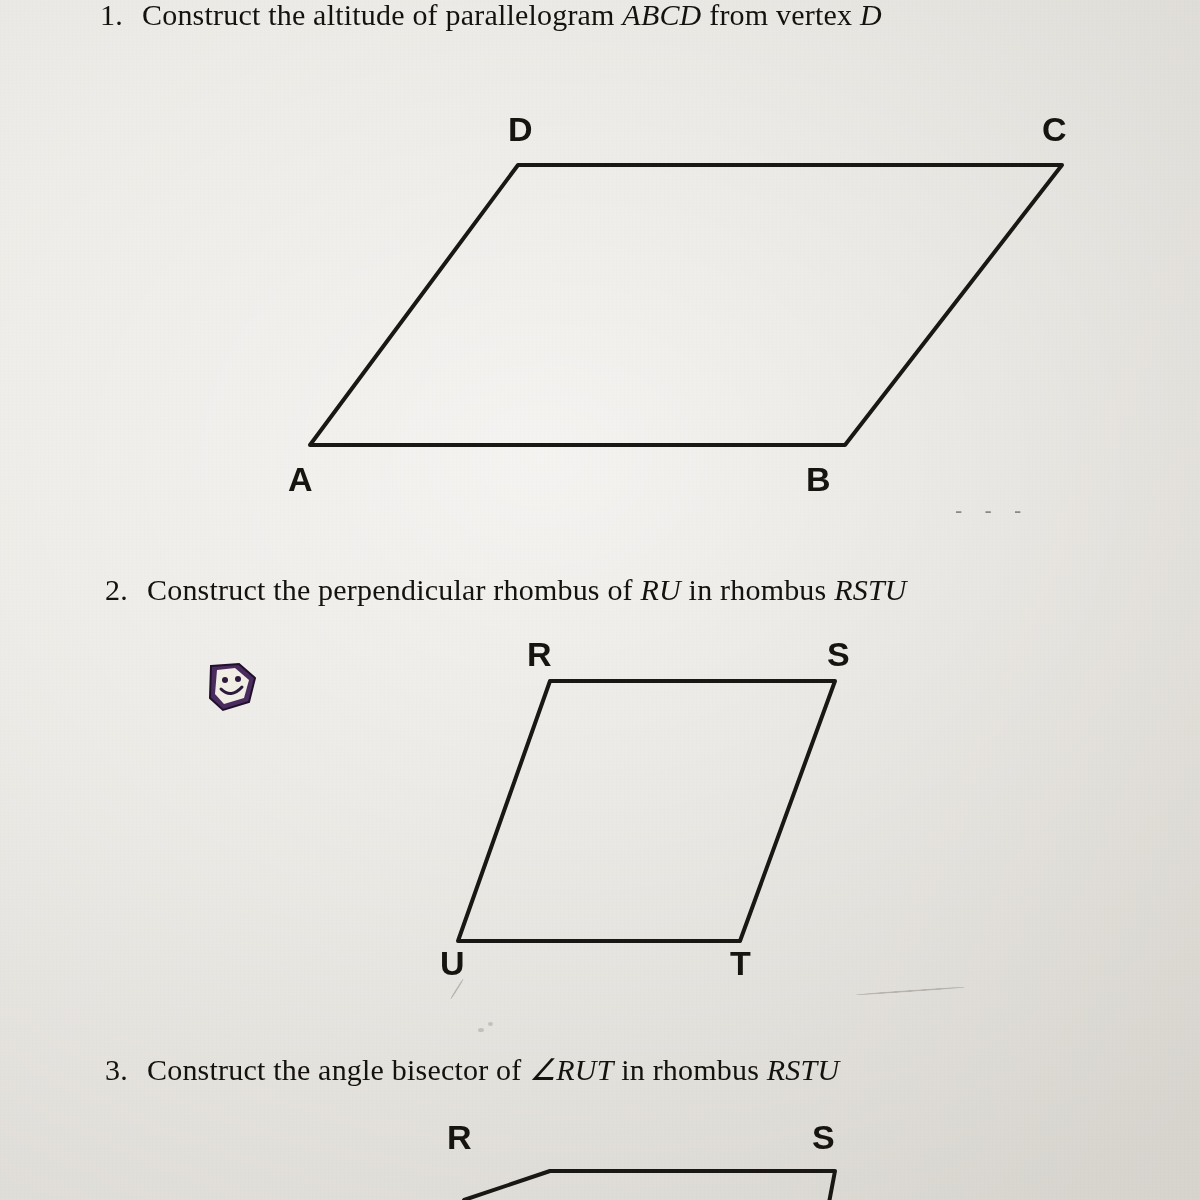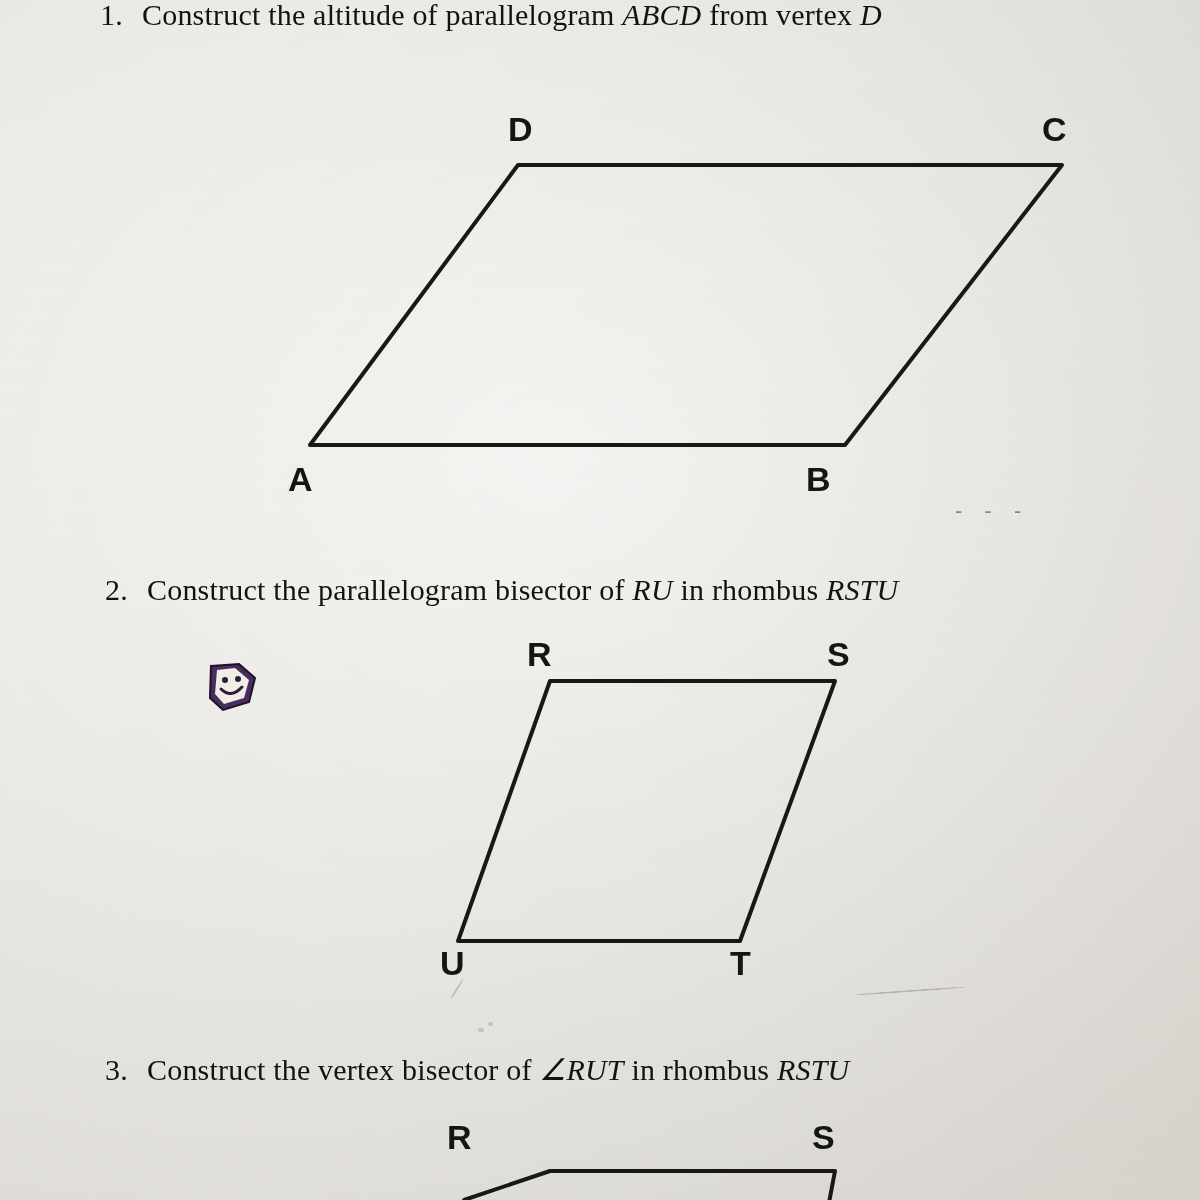--- a/index.html
+++ b/index.html
@@ -123,21 +123,21 @@
   <div class="vlabel" style="left:508px; top:110px;">D</div>
   <div class="vlabel" style="left:1042px; top:110px;">C</div>
   <div class="vlabel" style="left:288px; top:460px;">A</div>
   <div class="vlabel" style="left:806px; top:460px;">B</div>
 
   <div class="dashmark" style="left:955px; top:498px;">- - -</div>
 
   <div class="problem-line" style="left:105px; top:573px;">
     <span class="problem-num">2.</span>
     <span class="problem-text">
-      <span>Construct the parallelogram bisector of </span><i>RU</i><span> in rhombus </span><i>RSTU</i>
+      <span>Construct the perpendicular rhombus of </span><i>RU</i><span> in rhombus </span><i>RSTU</i>
     </span>
   </div>
 
   <div class="sticker" style="left:205px; top:662px;">
     <svg width="56" height="52" viewBox="0 0 56 52">
       <path d="M6,4 L34,2 L50,16 L44,40 L18,48 L5,36 Z" fill="#4a2d5e" stroke="#20102c" stroke-width="2"></path>
       <path d="M12,8 L30,6 L44,18 L39,36 L19,42 L10,32 Z" fill="#f1eee6" stroke="none"></path>
       <circle cx="20" cy="18" r="3" fill="#2d1b3c"></circle>
       <circle cx="33" cy="17" r="3" fill="#2d1b3c"></circle>
       <path d="M16,27 Q26,37 37,25" fill="none" stroke="#2d1b3c" stroke-width="3" stroke-linecap="round"></path>
@@ -155,21 +155,21 @@
   <div class="vlabel" style="left:730px; top:944px;">T</div>
 
   <div class="pencil-line" style="left:445px; top:988px; width:24px; transform:rotate(-58deg);"></div>
   <div class="pencil-line" style="left:855px; top:990px; width:110px; transform:rotate(-4deg);"></div>
   <div class="smudge" style="left:488px; top:1022px; width:5px; height:4px;"></div>
   <div class="smudge" style="left:478px; top:1028px; width:6px; height:4px;"></div>
 
   <div class="problem-line" style="left:105px; top:1052px;">
     <span class="problem-num">3.</span>
     <span class="problem-text">
-      <span>Construct the vertex bisector of </span><i>∠RUT</i><span> in rhombus </span><i>RSTU</i>
+      <span>Construct the angle bisector of </span><i>∠RUT</i><span> in rhombus </span><i>RSTU</i>
     </span>
   </div>
 
   <div class="fig" style="left:450px; top:1168px; width:400px; height:40px;">
     <svg width="400" height="40" viewBox="0 0 400 40">
       <polyline class="stroke" points="20,40 14,32 100,3 385,3 378,40"></polyline>
     </svg>
   </div>
   <div class="vlabel" style="left:447px; top:1118px;">R</div>
   <div class="vlabel" style="left:812px; top:1118px;">S</div>

